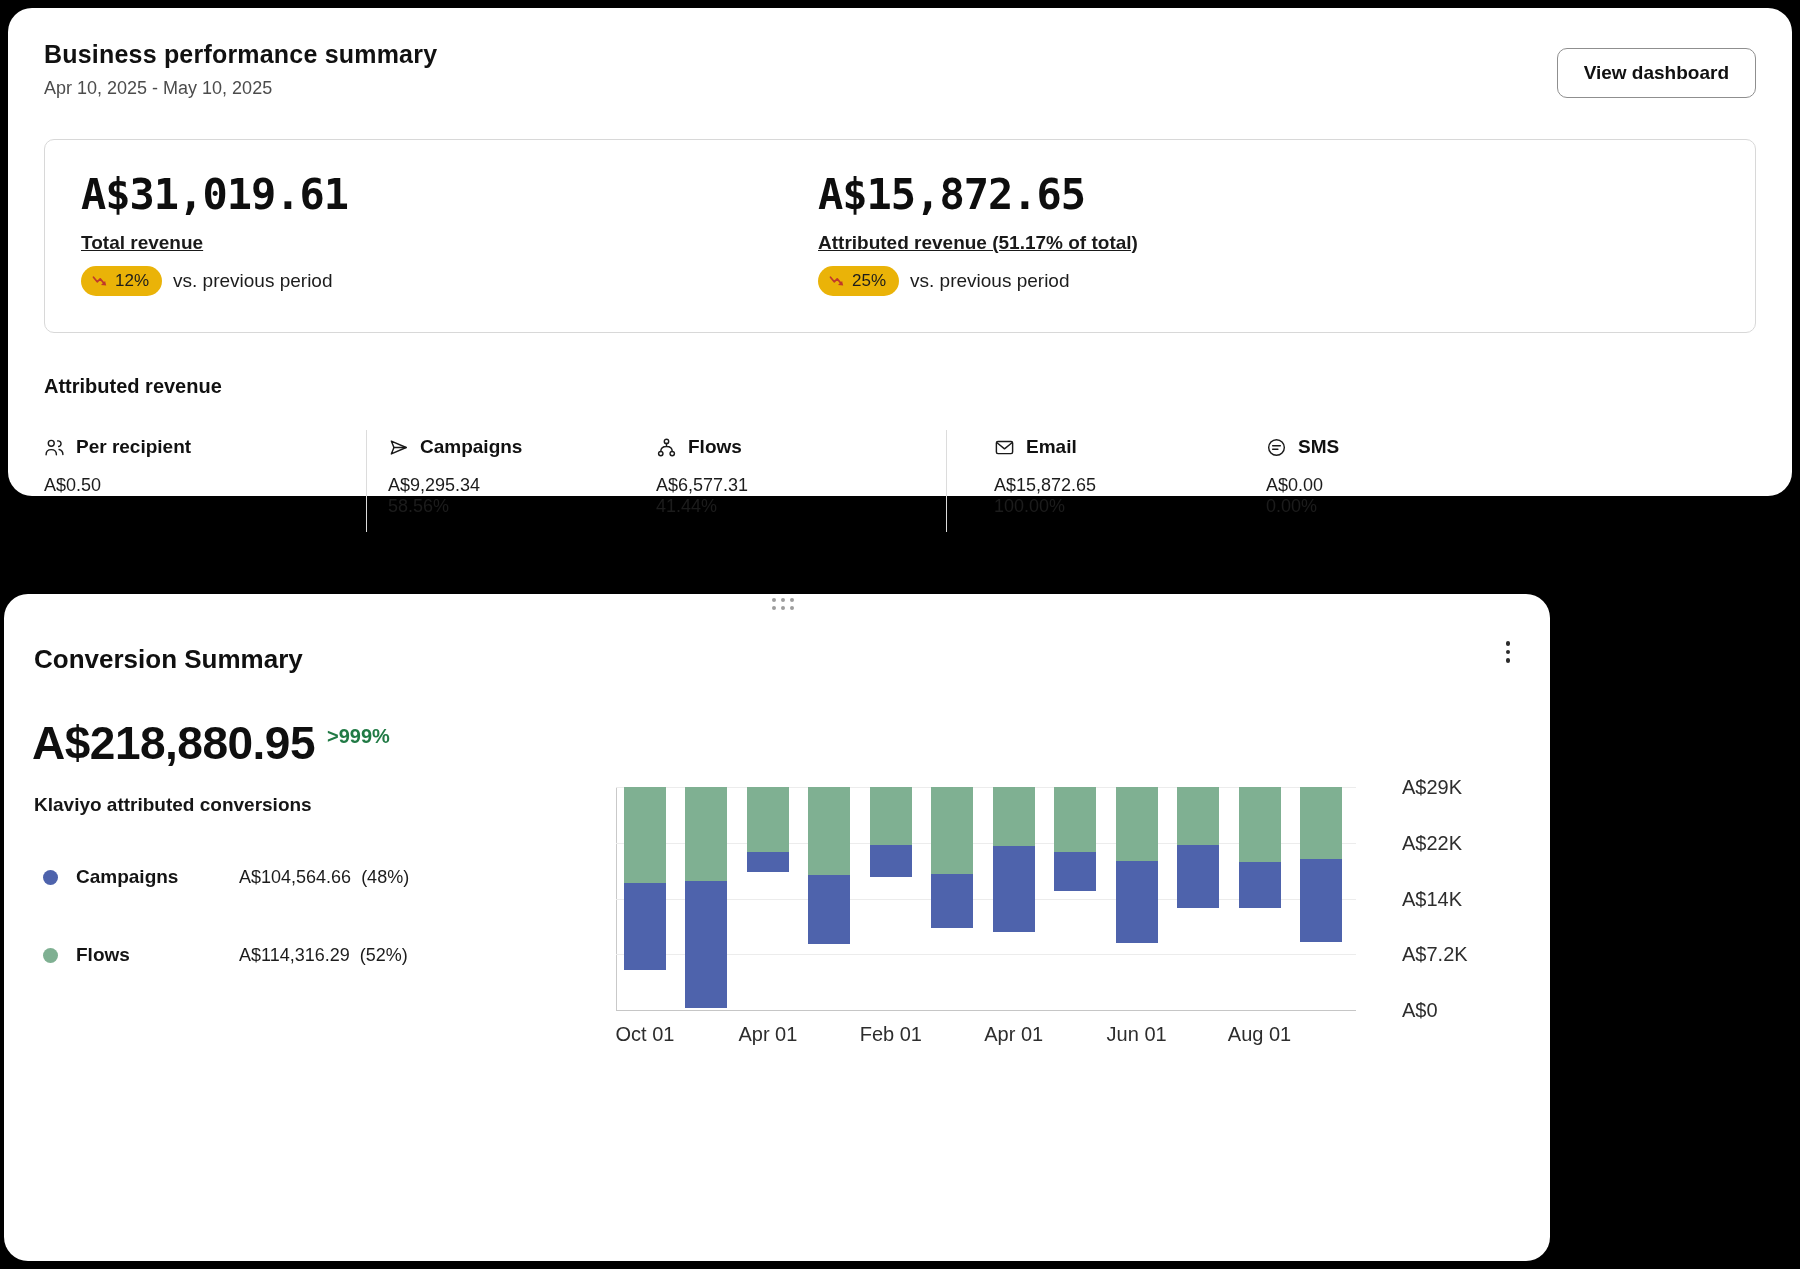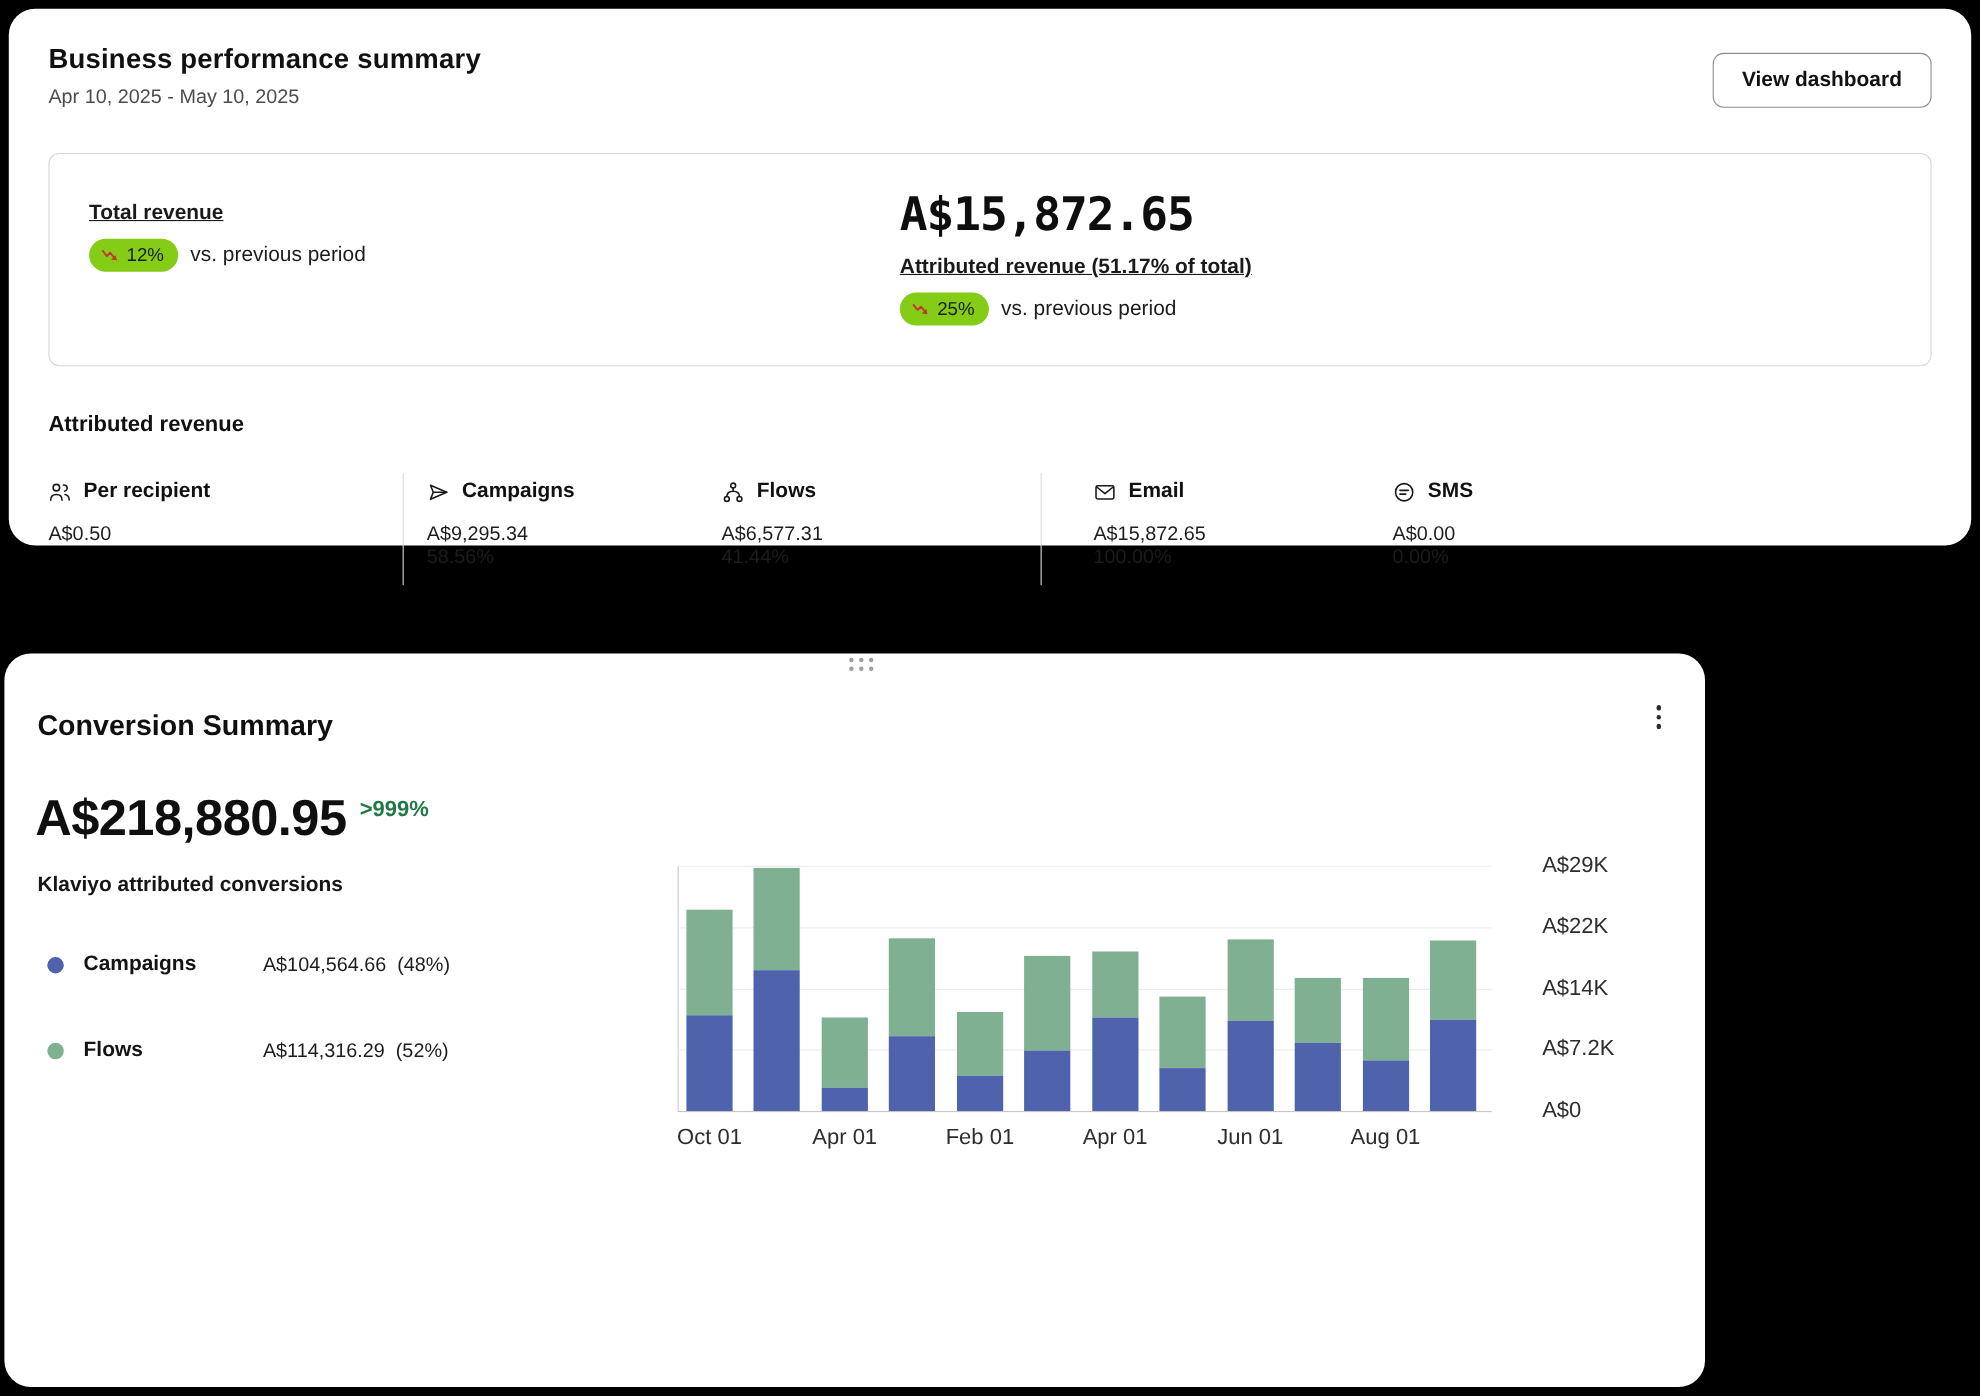--- a/index.html
+++ b/index.html
@@ -31,21 +31,21 @@
   .metric-left { width:737px; flex:0 0 737px; }
   .metric-right { flex:1; }
   .metric-value {
     font-family:"DejaVu Sans Mono", monospace; font-weight:bold;
     font-size:42px; letter-spacing:-1px; color:#0e0e0e;
   }
   .metric-label { font-size:19px; font-weight:bold; margin-top:13px; color:#1a1a1a;text-decoration:underline; }
   .metric-trend { display:flex; align-items:center; gap:11px; margin-top:12px; }
   .trend-pill {
     display:inline-flex; align-items:center; gap:7px;
-    background:#84cc16; border-radius:15px; padding:5px 13px 5px 11px;
+    background:#eab308; border-radius:15px; padding:5px 13px 5px 11px;
     font-size:17px; color:#1c1c1c;
   }
   .trend-arrow { color:var(--trend-red, #c0392b); display:block; }
   .trend-suffix { font-size:19px; color:#1c1c1c; }
 
   .ar-heading { margin-top:42px; font-size:20px; font-weight:bold; color:#111; }
   .ar-row { position:relative; margin-top:38px; height:120px; }
   .ar-col { position:absolute; top:0; }
   .ar-head { display:flex; align-items:center; gap:11px; font-size:19px; font-weight:bold; color:#111; }
   .ar-head svg { stroke:#1a1a1a; }
@@ -83,21 +83,21 @@
   .chart { position:absolute; left:612px; top:193px; width:740px; height:223px; }
   .chart::before { content:''; position:absolute; left:0; top:0; bottom:0; width:1px; background:#c9c9c9; }
   .gridline { position:absolute; left:0; right:0; height:1px; background:#ececec; }
   .gridline.axis { background:#c6c6c6; }
   .bars {
     position:absolute; left:8px; right:14px; top:0; bottom:0;
     display:flex; justify-content:space-between; align-items:flex-end;
   }
   .bar-col {
     width:42px; height:100%; position:relative;
-    display:flex; flex-direction:column; justify-content:flex-end;
+    display:flex; flex-direction:column; justify-content:flex-start;
   }
   .seg { width:100%; }
   .xlabel {
     position:absolute; top:100%; margin-top:13px; left:50%; transform:translateX(-50%);
     font-size:20px; color:#2d2d2d; white-space:nowrap;
   }
   .y-axis { position:absolute; left:1398px; top:193px; width:110px; height:223px; }
   .y-tick { position:absolute; left:0; transform:translateY(-50%); font-size:20px; color:#2d2d2d; }
 </style>
 </head>
@@ -107,20 +107,21 @@
   <div class="bps-header">
     <div>
       <div class="bps-title">Business performance summary</div>
       <div class="bps-date">Apr 10, 2025 - May 10, 2025</div>
     </div>
     <button class="view-dash-btn">View dashboard</button>
   </div>
 
   <div class="metrics-box">
     <div class="metric-left">
+      <div class="metric-value">A$31,019.61</div>
       <div class="metric-label">Total revenue</div>
       <div class="metric-trend">
         <span class="trend-pill">
           <svg class="trend-arrow" width="16" height="13" viewBox="0 0 16 13">
             <path d="M1.5 2.2 L5.2 6.8 L8.2 3.8 L12.2 8.6" fill="none" stroke="currentColor" stroke-width="1.7" stroke-linecap="round" stroke-linejoin="round"></path>
             <path d="M14.2 10.6 L9.0 9.9 L13.1 6.0 Z" fill="currentColor" stroke="none"></path>
           </svg>
           <span>12%</span>
         </span>
         <span class="trend-suffix">vs. previous period</span>

